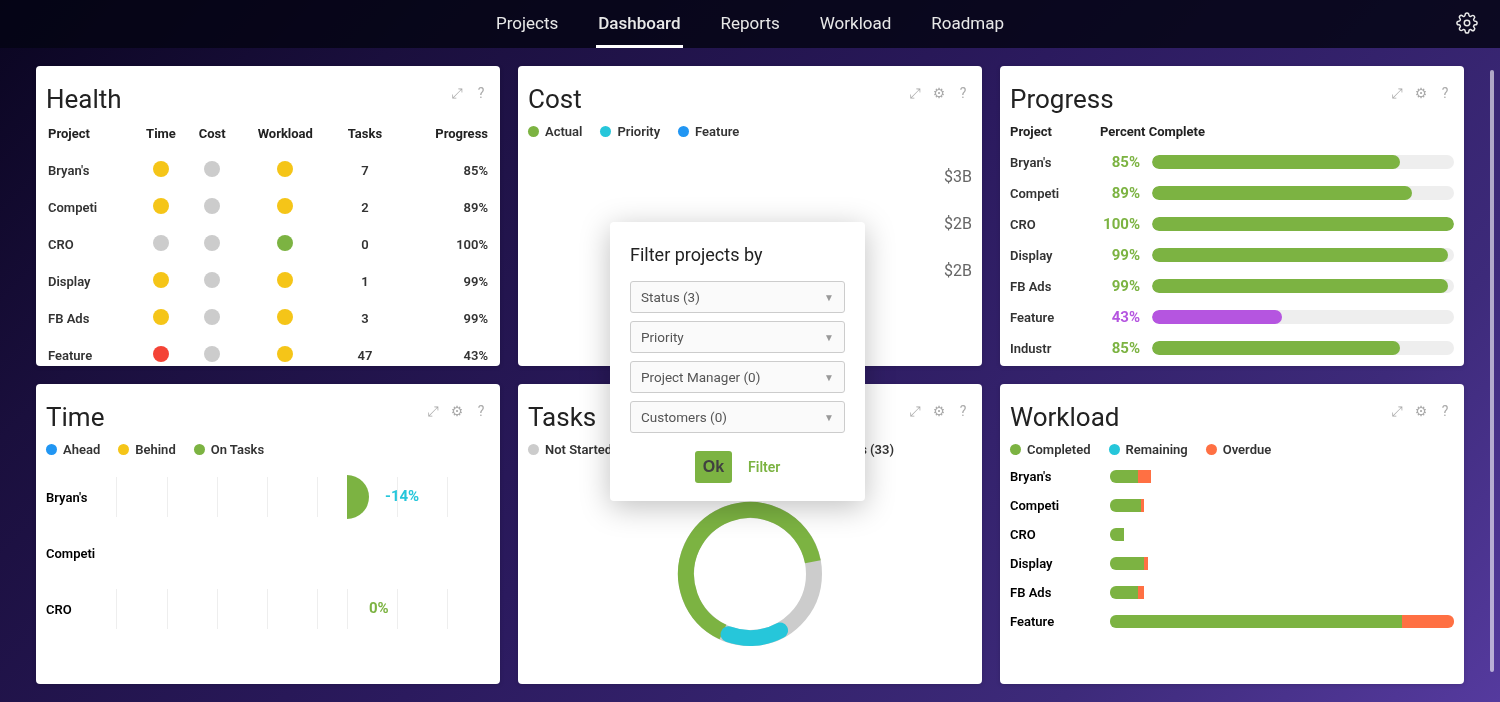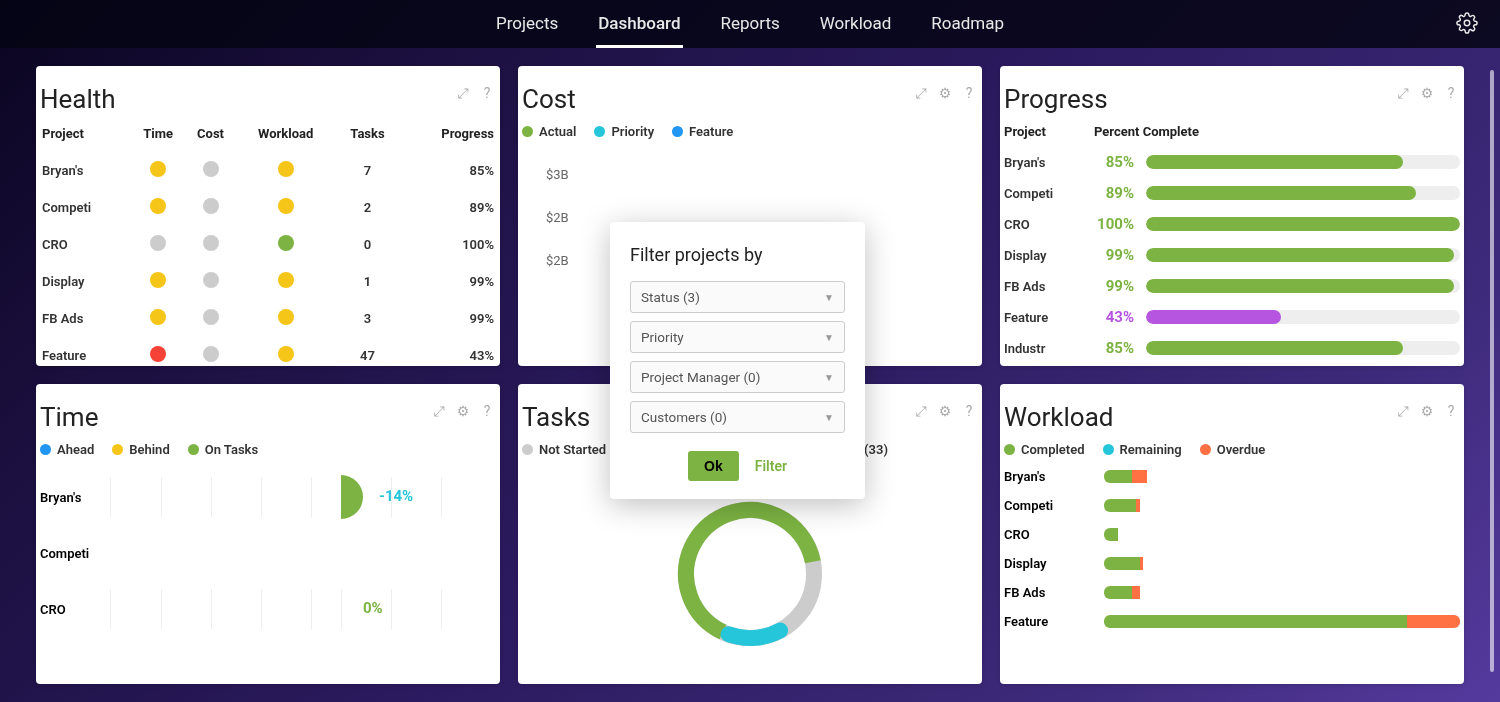--- a/index.html
+++ b/index.html
@@ -43,21 +43,21 @@
 .dash {
   padding: 18px 36px;
   display: grid;
   grid-template-columns: repeat(3, 1fr);
   gap: 18px;
 }
 .widget {
   background: #fff;
   border-radius: 4px;
   box-shadow: 0 1px 4px rgba(0,0,0,0.15);
-  padding: 18px 4px;
+  padding: 18px 10px;
   height: 300px;
   overflow: hidden;
   position: relative;
 }
 .w-head {
   display: flex; justify-content: space-between; align-items: flex-start;
   margin-bottom: 10px;
 }
 .w-title {
   font-size: 26px; font-weight: 400; color: #222;
@@ -76,21 +76,21 @@
 
 
 .htable { width: 100%; font-size: 13px; }
 .htable th { text-align: left; font-weight: 700; color: #222; padding-bottom: 10px; }
 .htable th.c, .htable td.c { text-align: center; }
 .htable th.r, .htable td.r { text-align: right; }
 .htable td { padding: 8px 0; font-weight: 600; color: #333; }
 .hdot { width: 16px; height: 16px; border-radius: 50%; display: inline-block; }
 
 
-.cost-axis { font-size: 13px; color: #666; margin-left: 24px; }
+.cost-axis { font-size: 16px; color: #666; margin-left: 32px; text-align: right; }
 .cost-lbl { margin: 28px 0; }
 
 
 .prog-head { display: flex; font-size: 13px; font-weight: 700; color: #222; margin-bottom: 14px; }
 .prog-head .c1 { width: 90px; }
 .prog-row { display: flex; align-items: center; margin-bottom: 13px; }
 .prog-row .name { width: 90px; font-size: 13px; font-weight: 600; color: #333; }
 .prog-row .pct { width: 52px; font-size: 15px; font-weight: 700; text-align: right; padding-right: 12px; }
 .prog-row .pct.g { color: #7cb342; }
 .prog-row .pct.p { color: #b555e0; }
@@ -131,22 +131,22 @@
 }
 .modal h3 { font-size: 18px; font-weight: 400; color: #222; margin-bottom: 16px; }
 .sel {
   width: 100%; height: 32px; border: 1px solid #ccc; border-radius: 3px;
   margin-bottom: 8px; display: flex; align-items: center; justify-content: space-between;
   padding: 0 10px; font-size: 13.5px; color: #555; cursor: pointer; background: #fafafa;
 }
 .sel .chev { color: #999; font-size: 10px; }
 .modal-btns { display: flex; justify-content: center; gap: 16px; margin-top: 18px; align-items: center; }
 .btn-ok {
-  background: #7cb342; color: #000000; border: none; border-radius: 3px;
-  padding: 7px 16px; font-size: 14px; font-weight: 600; cursor: pointer;
+  background: #7cb342; color: #404040; border: none; border-radius: 3px;
+  padding: 7px 8px; font-size: 16px; font-weight: 600; cursor: pointer;
 }
 .btn-close { color: #7cb342; font-size: 14px; font-weight: 600; cursor: pointer; }
 
 .scroll-indicator {
   position: absolute; right: 6px; top: 70px; bottom: 30px; width: 4px;
   background: rgba(255,255,255,0.6); border-radius: 2px;
 }
 </style>
 </head>
 <body>

